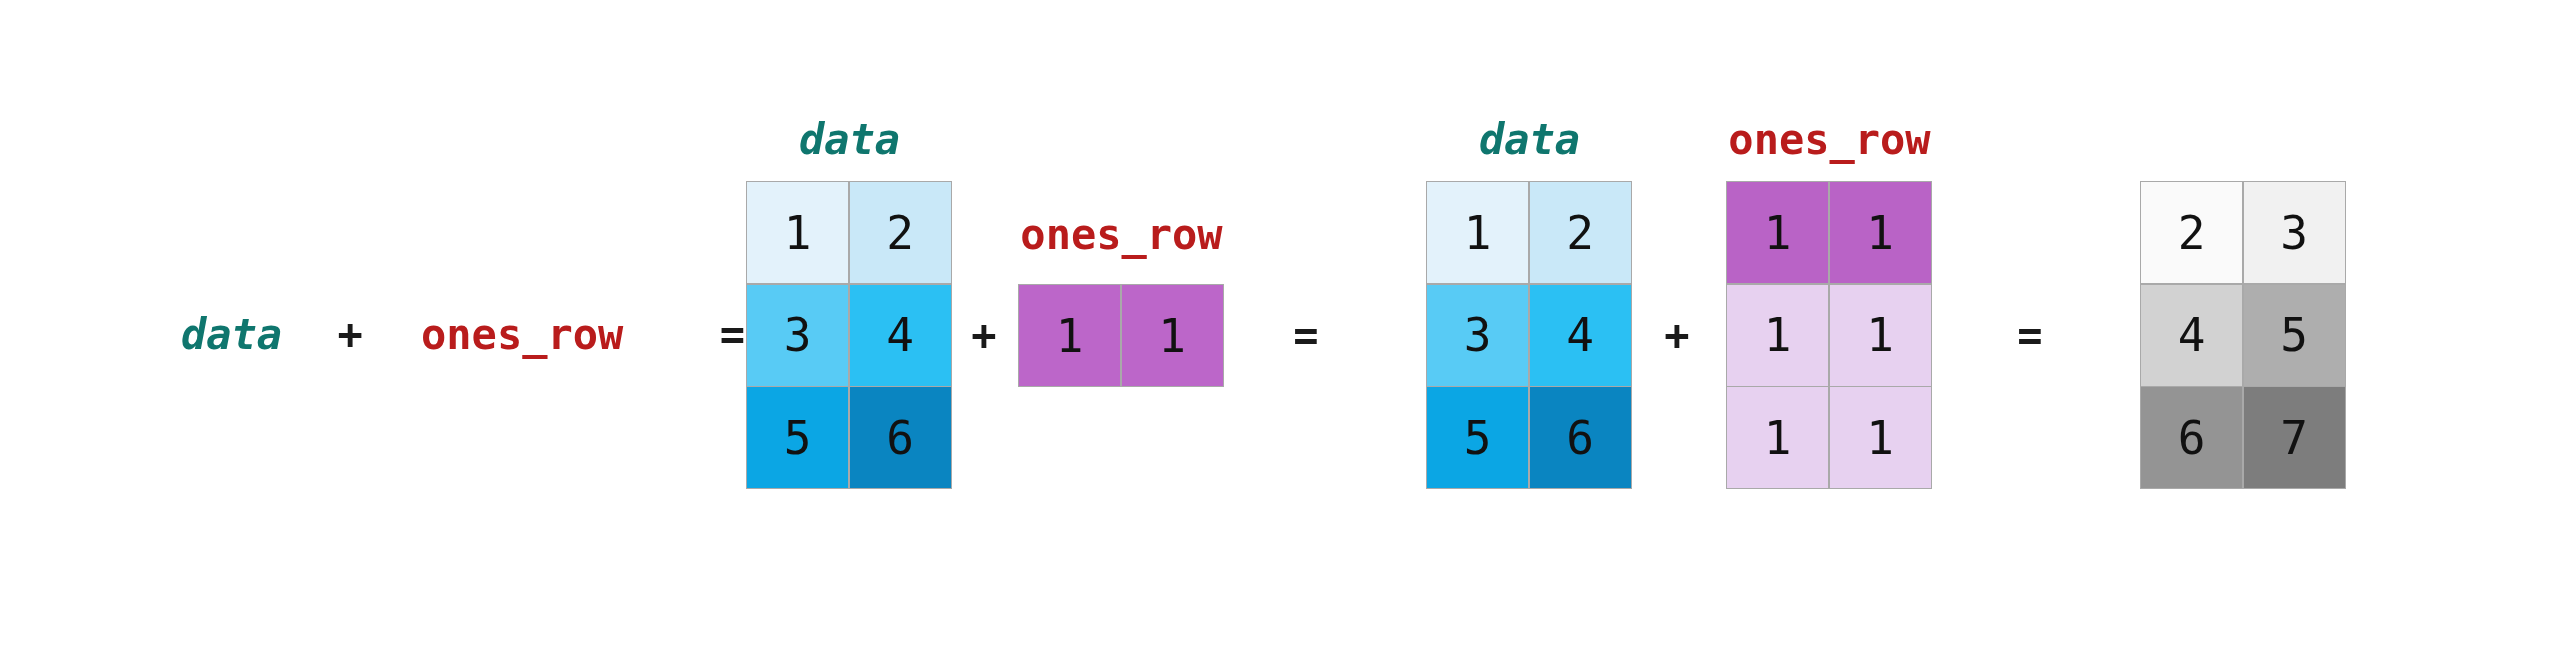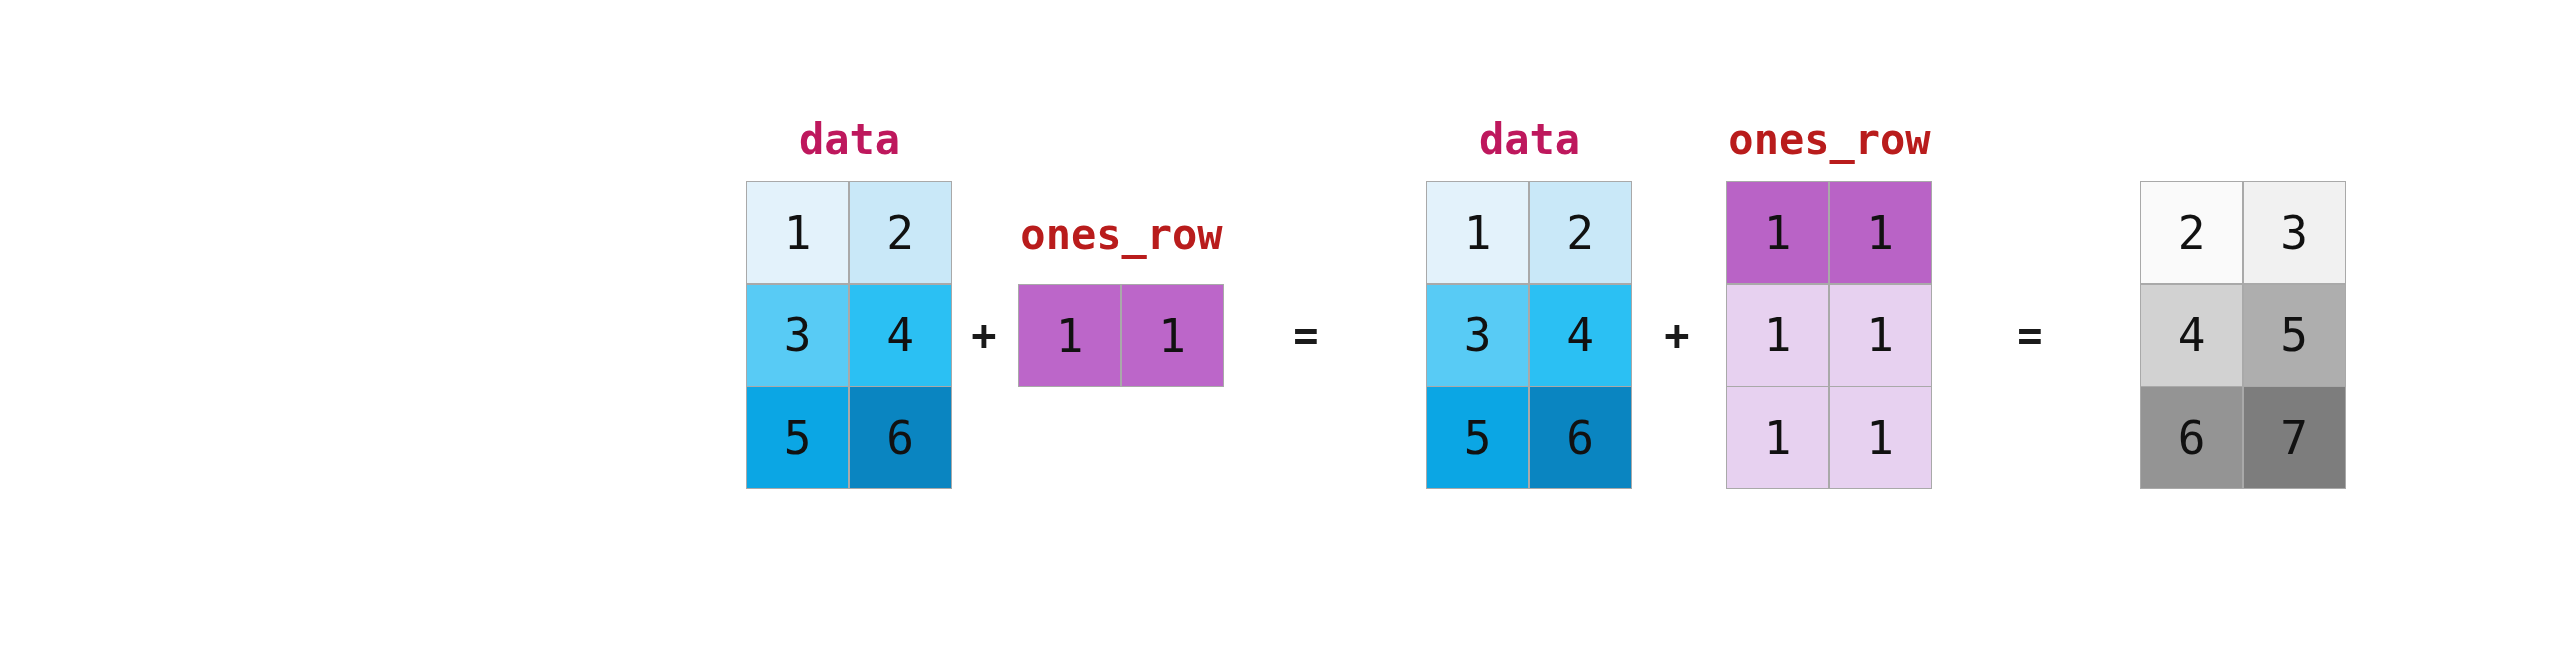--- a/index.html
+++ b/index.html
@@ -5,21 +5,21 @@
   html, body { margin: 0; padding: 0; background: #ffffff; }
   .canvas {
     position: relative;
     width: 2576px;
     height: 657px;
     background: #ffffff;
     overflow: hidden;
     font-family: "DejaVu Sans Mono", "Liberation Mono", monospace;
   }
   
-  .blue   { color: #be185d; }
+  .blue   { color: #0f766e; font-style: italic; }
   .purple { color: #b91c1c; }
   .op     { color: #1a1a1a; }
 
   .expr {
     position: absolute;
     left: 181px;
     top: 314px;
     font-weight: bold;
     font-size: 42px;
     line-height: 42px;
@@ -66,20 +66,26 @@
     font-size: 42px;
     line-height: 42px;
     color: #1a1a1a;
   }
 </style>
 </head>
 <body>
 
 <div class="canvas">
 
+  <div class="expr">
+    <span class="blue">data</span>
+    <span class="op sp-plus">+</span>
+    <span class="purple sp-ones">ones_row</span>
+    <span class="op sp-equals">=</span>
+  </div>
 
   <div class="mtitle blue" style="left:746px;">data</div>
   <div class="matrix" style="left:746px; top:181px;">
       <div class="cell" style="background: rgb(227, 242, 251);">1</div>
       <div class="cell" style="background: rgb(201, 232, 248);">2</div>
       <div class="cell" style="background: rgb(88, 203, 245);">3</div>
       <div class="cell" style="background: rgb(43, 192, 243);">4</div>
       <div class="cell" style="background: rgb(11, 166, 228);">5</div>
       <div class="cell" style="background: rgb(10, 133, 193);">6</div>
     </div>

